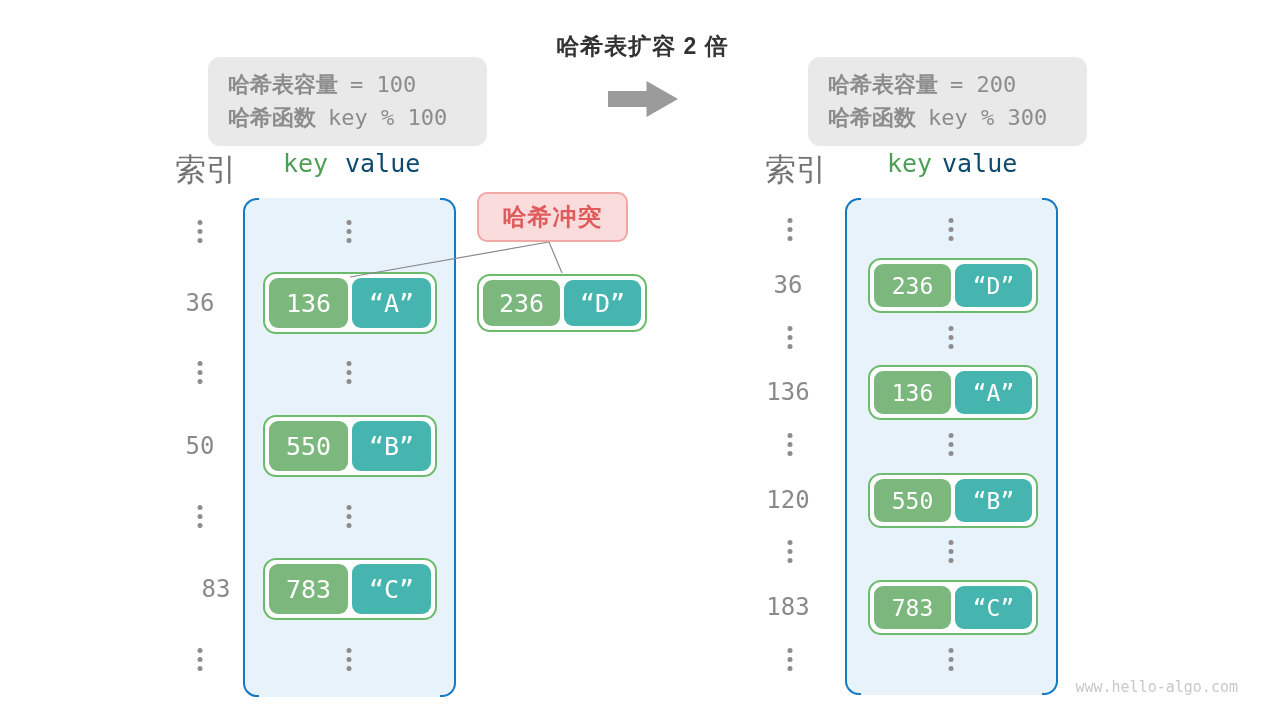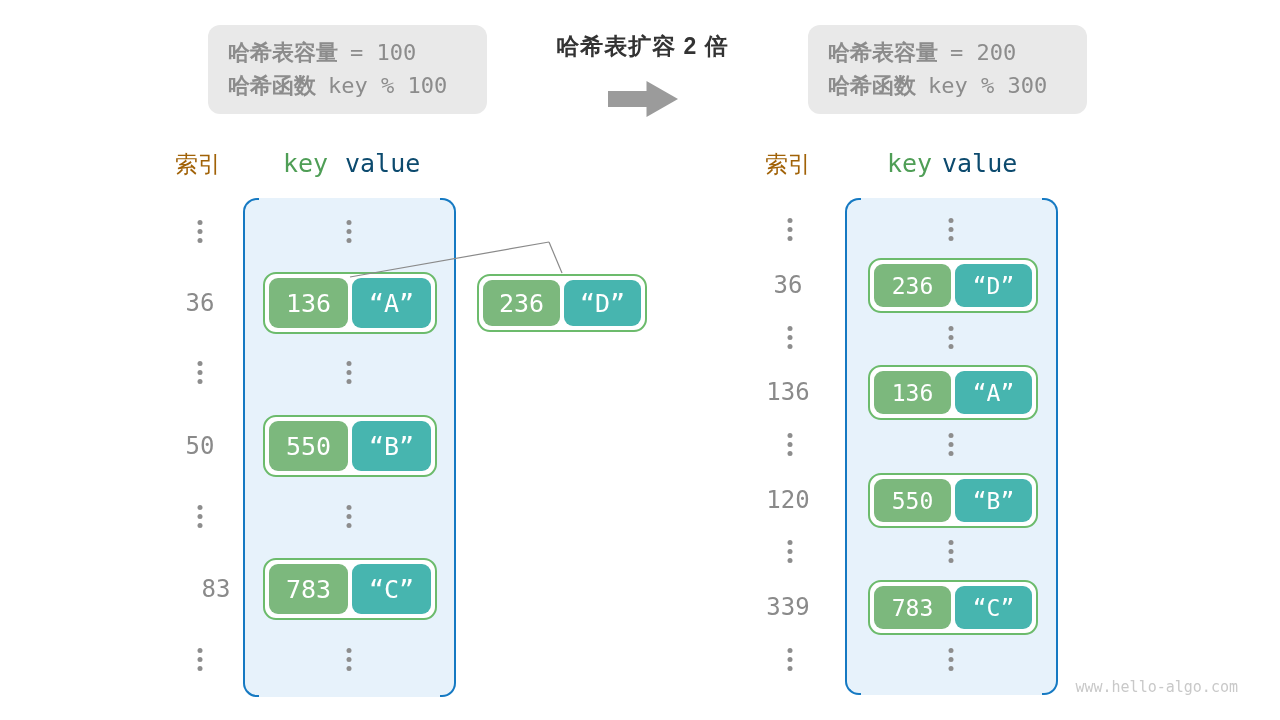--- a/index.html
+++ b/index.html
@@ -6,39 +6,39 @@
   .canvas{
     position:relative;width:1280px;height:720px;background:#ffffff;overflow:hidden;
     font-family:"Liberation Sans","DejaVu Sans",sans-serif;
   }
   .mono{font-family:"DejaVu Sans Mono","Liberation Mono",monospace;}
 
   
   .info-box{
     position:absolute;width:279px;height:89px;background:#e9e9e9;border-radius:12px;
     display:flex;flex-direction:column;justify-content:center;gap:6px;
-    padding-left:20px;box-sizing:border-box;color:#8c8c8c;
+    padding-left:20px;box-sizing:border-box;color:#8c8c8c;margin-top:32px;
   }
   .info-line{display:flex;align-items:baseline;gap:12px;font-size:22px;line-height:1.2;}
   .info-lbl{font-weight:700;}
   #info-before{left:208px;top:25px;}
   #info-after{left:808px;top:25px;}
 
   
   .title{
     position:absolute;left:505px;top:31px;width:275px;text-align:center;
     font-size:23px;font-weight:700;color:#333333;letter-spacing:1px;
   }
   .arrow{
     position:absolute;left:608px;top:81px;width:70px;height:36px;background:#9b9b9b;
     clip-path:polygon(0 28%,55% 28%,55% 0,100% 50%,55% 100%,55% 72%,0 72%);
   }
 
   
-  .col-header{position:absolute;top:149px;font-size:23px;color:#a16207;}
+  .col-header{position:absolute;top:149px;font-size:31px;color:#737373;}
   .col-header.key{color:#4f9e56;font-size:25px;}
   .col-header.val{color:#0c4a6e;font-size:25px;}
 
   
   .table-box{position:absolute;width:213px;background:#e7f2fb;border-radius:14px;}
   .table-box::before,.table-box::after{
     content:"";position:absolute;top:0;bottom:0;width:16px;box-sizing:border-box;
     border:2.5px solid #1579c2;
   }
   .table-box::before{left:0;border-right:none;border-radius:14px 0 0 14px;}
@@ -177,20 +177,21 @@
   <div class="pair big" style="left:263px;top:558px;">
     <div class="cell cell-key mono">783</div>
     <div class="cell cell-val mono">“C”</div>
   </div>
 
   <svg class="lines" width="1280" height="720">
     <line x1="549" y1="242" x2="350" y2="277" stroke="#8a8a8a" stroke-width="1.2"></line>
     <line x1="549" y1="242" x2="562" y2="273" stroke="#8a8a8a" stroke-width="1.2"></line>
   </svg>
 
+  <div class="collision-label">哈希冲突</div>
   <div class="pair collide" style="left:477px;top:274px;">
     <div class="cell cell-key mono">236</div>
     <div class="cell cell-val mono">“D”</div>
   </div>
 
   <div class="table-box" id="table-after"></div>
 
   <div class="dots" style="left:790px;top:218px;">
       <i></i>
       <i></i>
@@ -207,21 +208,21 @@
       <i></i>
       <i></i>
       <i></i>
     </div>
   <span class="idx mono" style="left:788px;top:500px;">120</span>
   <div class="dots" style="left:790px;top:540px;">
       <i></i>
       <i></i>
       <i></i>
     </div>
-  <span class="idx mono" style="left:788px;top:607px;">339</span>
+  <span class="idx mono" style="left:788px;top:607px;">183</span>
   <div class="dots" style="left:790px;top:648px;">
       <i></i>
       <i></i>
       <i></i>
     </div>
 
   <div class="dots" style="left:951px;top:218px;">
       <i></i>
       <i></i>
       <i></i>

